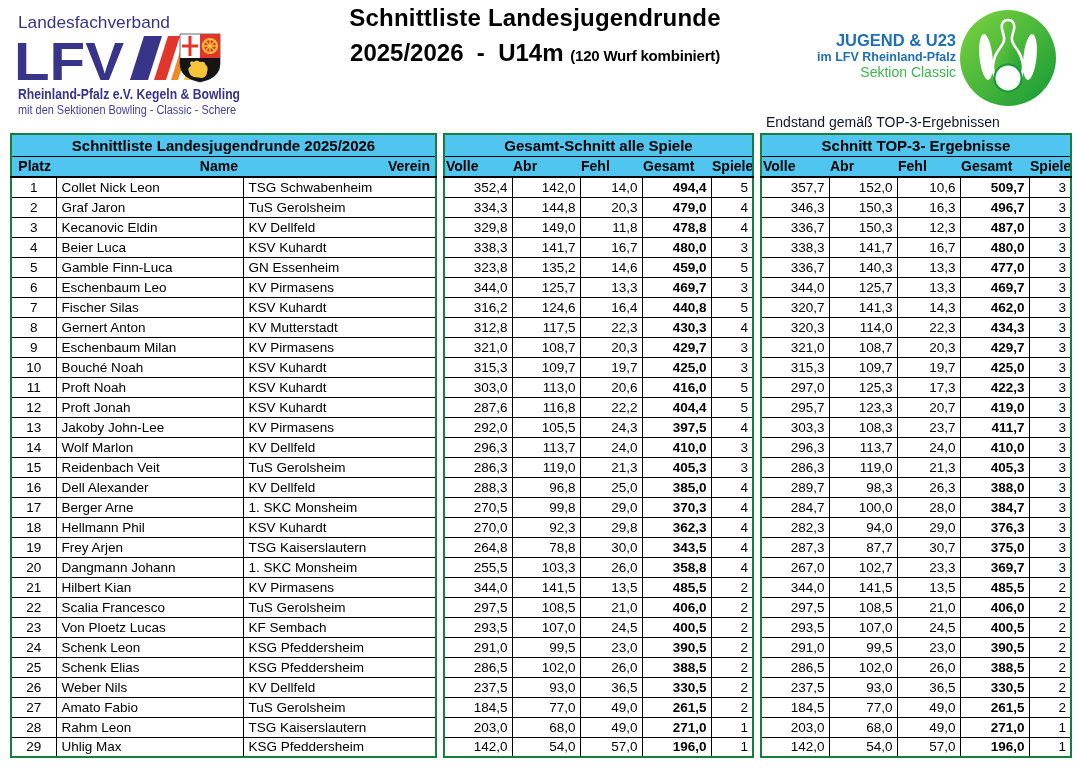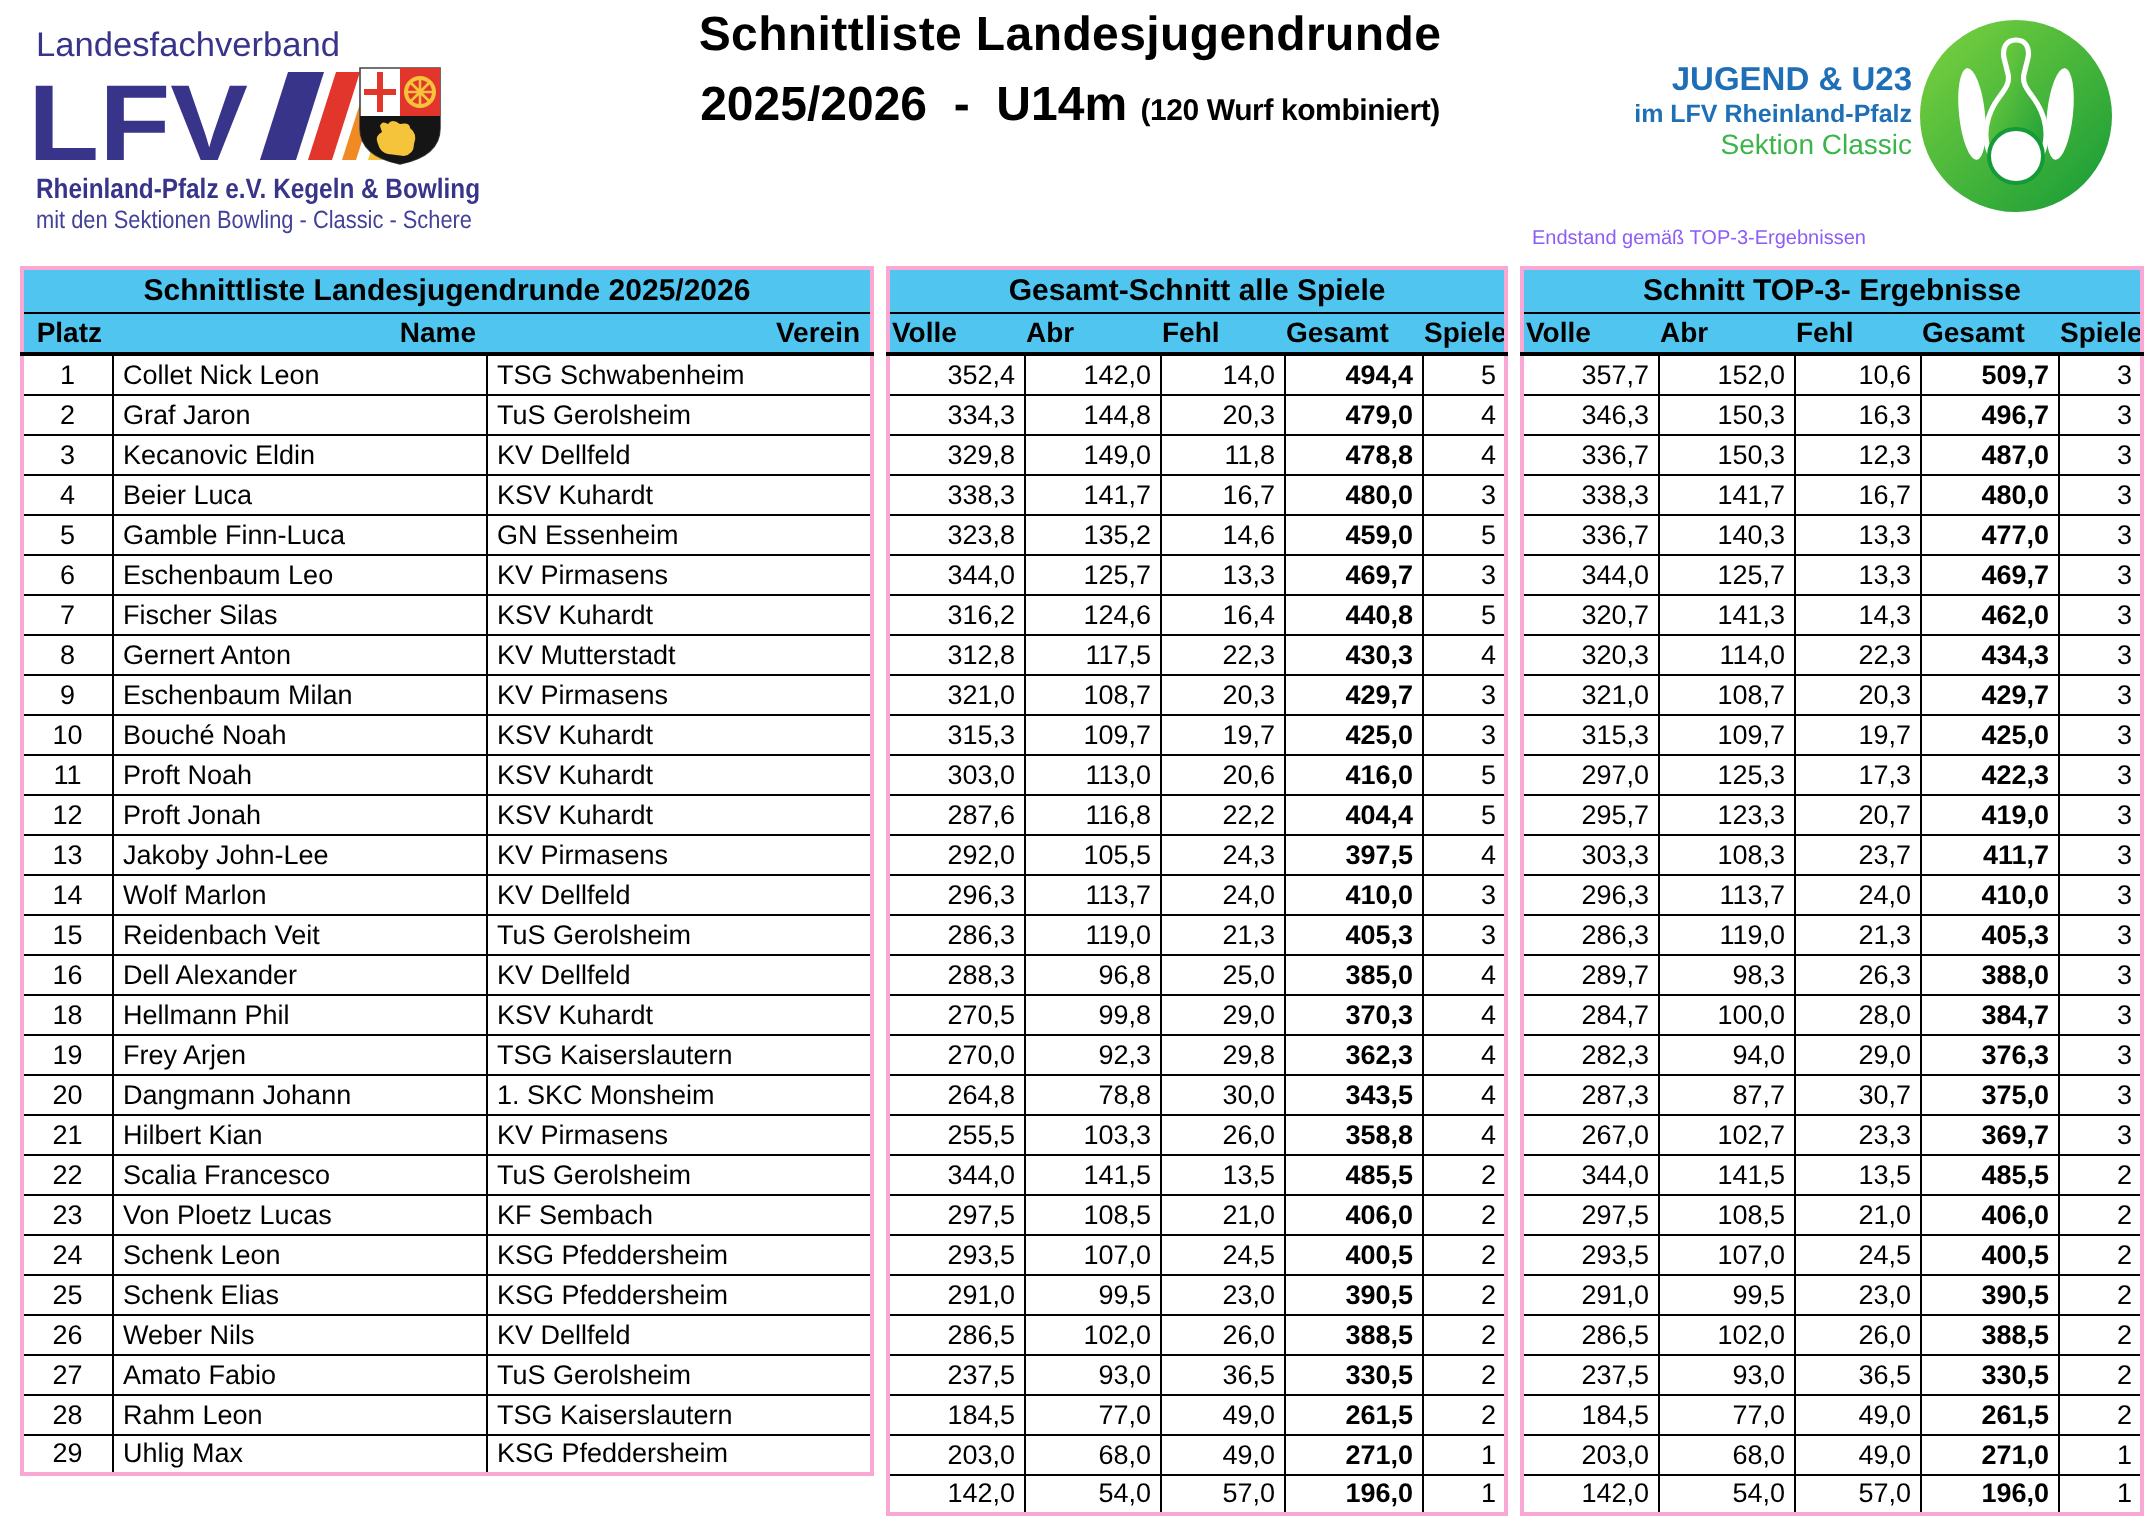--- a/index.html
+++ b/index.html
@@ -22,24 +22,24 @@
   .logo-left{position:absolute;left:8px;top:6px;width:232px;height:112px}
   .title-block{position:absolute;left:270px;top:4px;width:530px;text-align:center}
   .title-line1{font-size:24px;font-weight:bold;letter-spacing:.2px}
   .title-line2{margin-top:7px;font-size:24px;font-weight:bold;white-space:pre}
   .title-suffix{font-size:15px;font-weight:bold;letter-spacing:-.2px}
   .right-text{position:absolute;right:121px;top:31px;text-align:right;line-height:1.15}
   .rt1{font-size:16.5px;font-weight:bold;color:var(--jugend-blue)}
   .rt2{font-size:12.5px;font-weight:bold;color:var(--jugend-blue)}
   .rt3{font-size:14px;font-weight:normal;color:var(--classic-green)}
   .logo-right{position:absolute;left:956px;top:8px;width:104px;height:100px}
-  .note{position:absolute;left:766px;top:114px;font-size:10px;color:#8b5cf6}
+  .note{position:absolute;left:766px;top:114px;font-size:14px;color:#0f172a}
 
   
-  table.res{border-collapse:collapse;table-layout:fixed;position:absolute;top:133px;border:2px solid #f9a8d4;background:#fff}
+  table.res{border-collapse:collapse;table-layout:fixed;position:absolute;top:133px;border:2px solid #15803d;background:#fff}
   #t-rank{left:10px;width:425px}
   #t-all{left:443px;width:309px}
   #t-top3{left:760px;width:310px}
   .res th,.res td{white-space:nowrap;overflow:hidden}
   .title-row th{background:var(--header-blue);font-size:15px;font-weight:bold;height:22px;text-align:center;border-bottom:1.5px solid #000;padding:0 2px}
   .label-row th{background:var(--header-blue);font-size:14px;font-weight:bold;height:21px;border-bottom:2px solid #000;padding:0 5px}
   .th-left{text-align:right}
   .th-c{text-align:left;padding:0 1px !important}
   .res td{border:1px solid #000;height:20px;font-size:13.5px;padding:0 5px;vertical-align:middle}
   .c-platz{text-align:center;padding:0 2px !important}
@@ -195,20 +195,25 @@
           <td class="c-platz">15</td>
           <td class="c-txt">Reidenbach Veit</td>
           <td class="c-txt">TuS Gerolsheim</td>
         </tr>
         <tr>
           <td class="c-platz">16</td>
           <td class="c-txt">Dell Alexander</td>
           <td class="c-txt">KV Dellfeld</td>
         </tr>
         <tr>
+          <td class="c-platz">17</td>
+          <td class="c-txt">Berger Arne</td>
+          <td class="c-txt">1. SKC Monsheim</td>
+        </tr>
+        <tr>
           <td class="c-platz">18</td>
           <td class="c-txt">Hellmann Phil</td>
           <td class="c-txt">KSV Kuhardt</td>
         </tr>
         <tr>
           <td class="c-platz">19</td>
           <td class="c-txt">Frey Arjen</td>
           <td class="c-txt">TSG Kaiserslautern</td>
         </tr>
         <tr>

